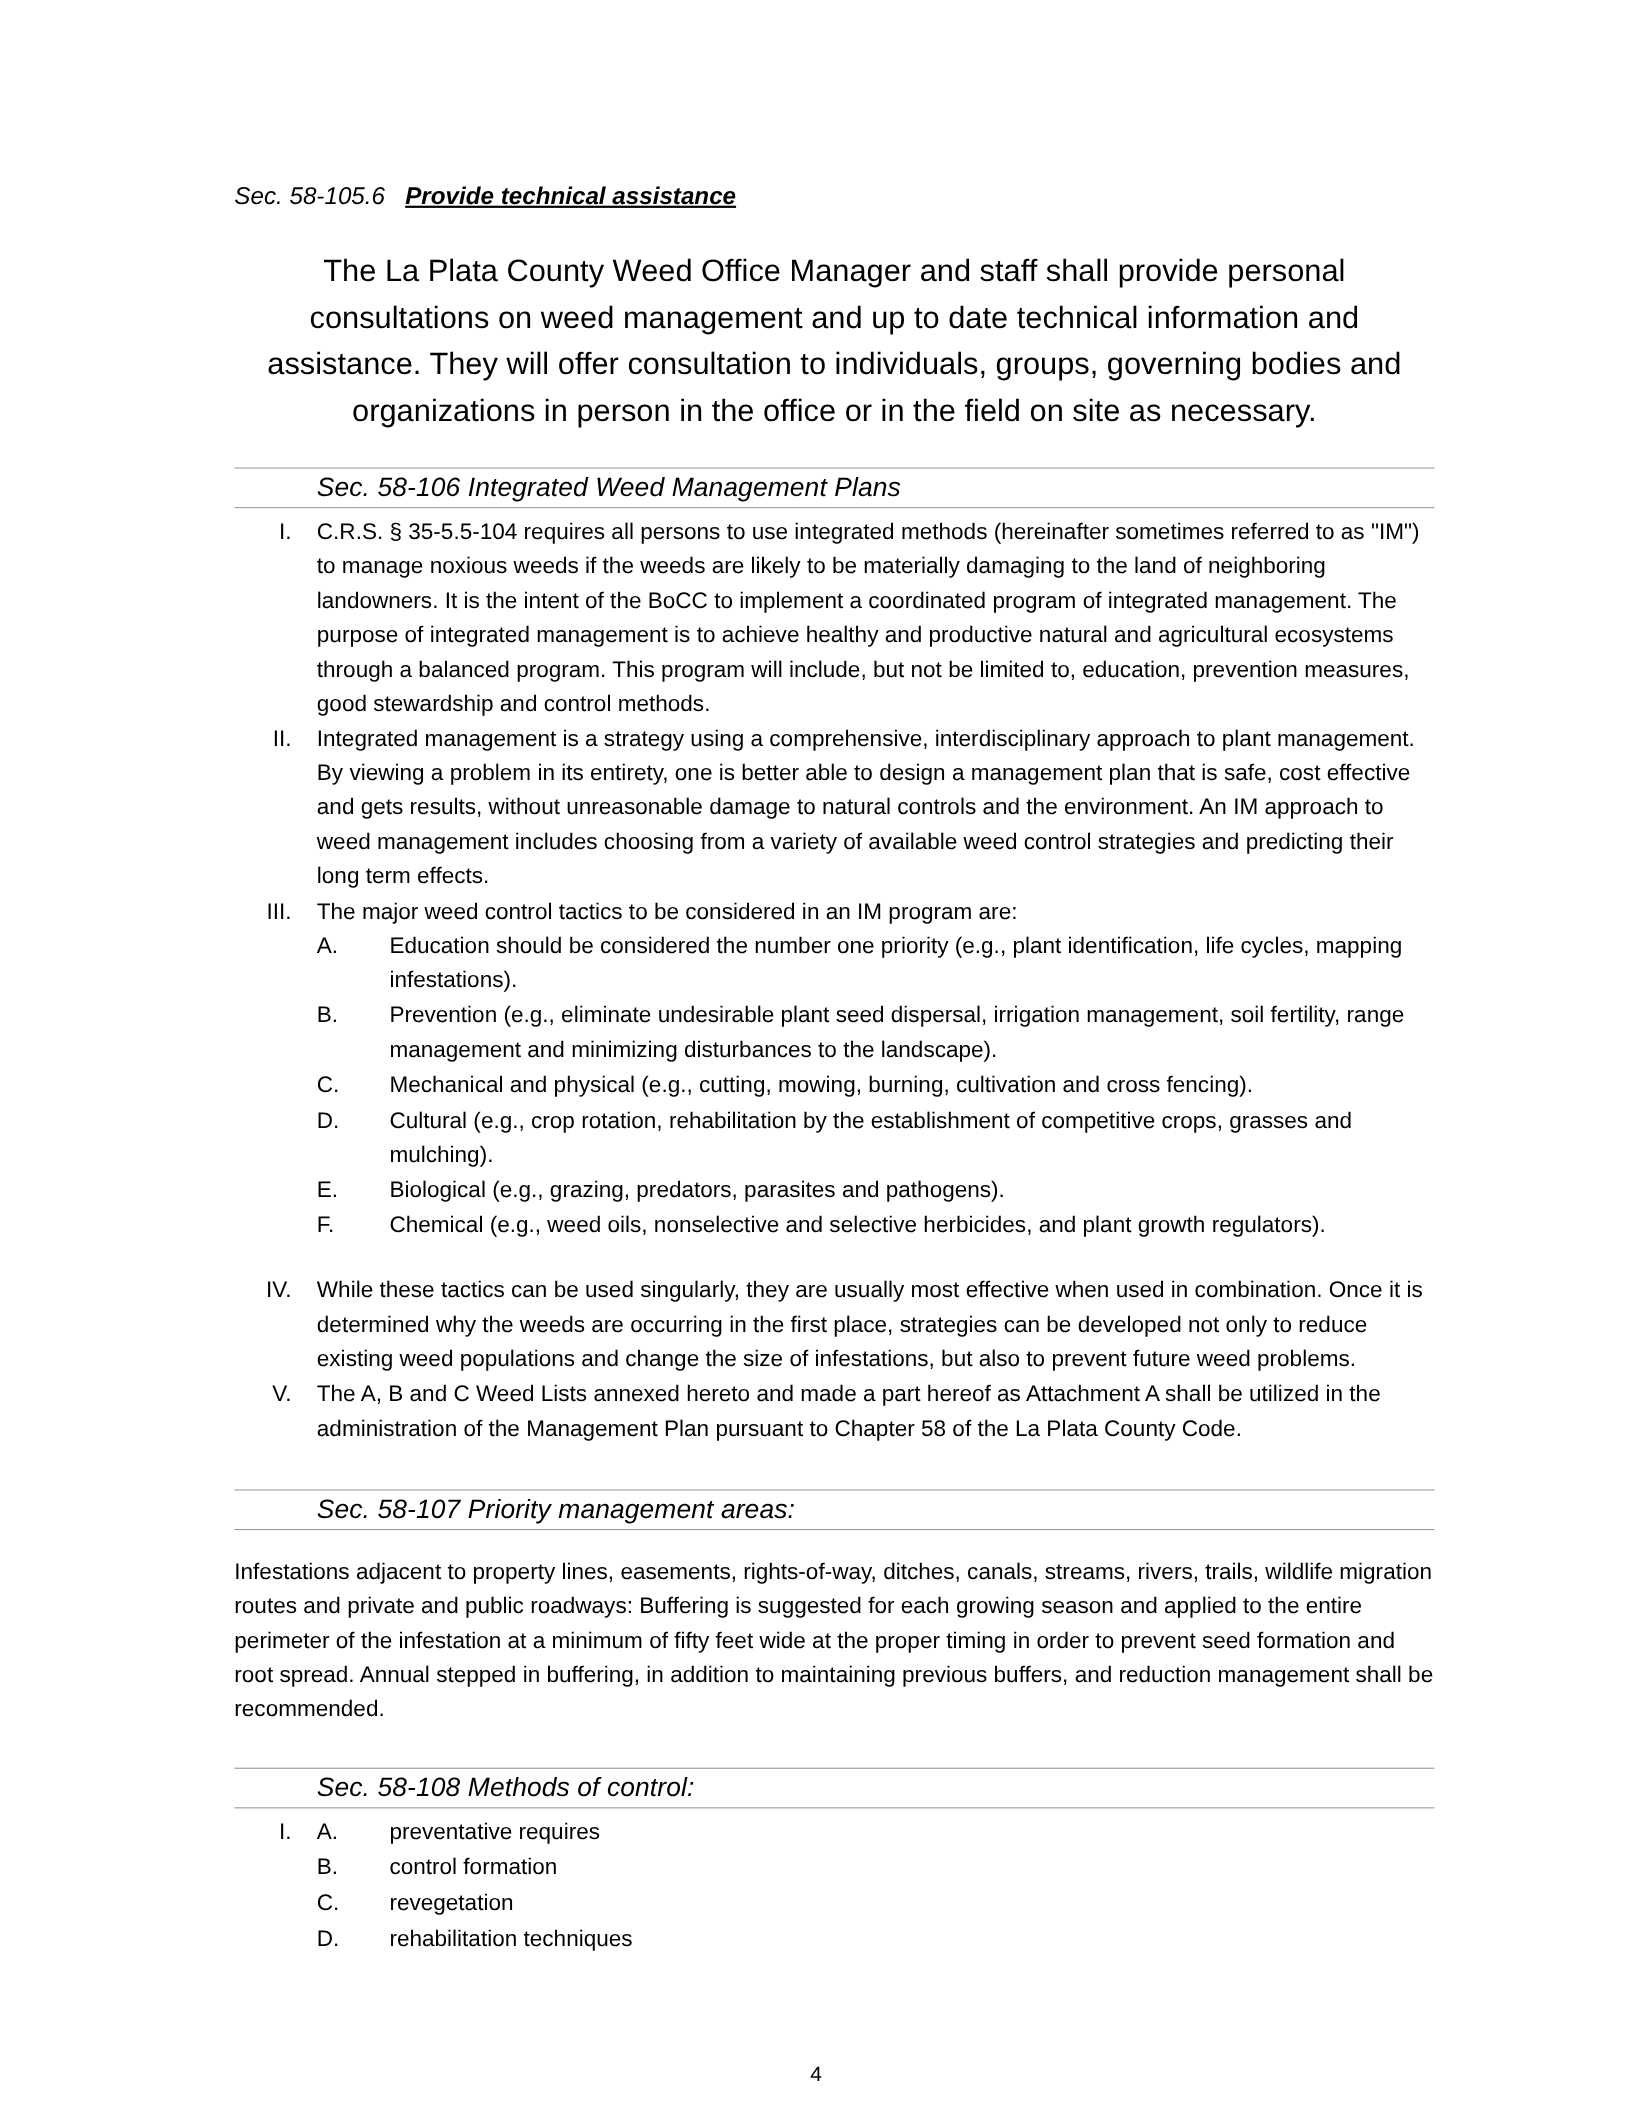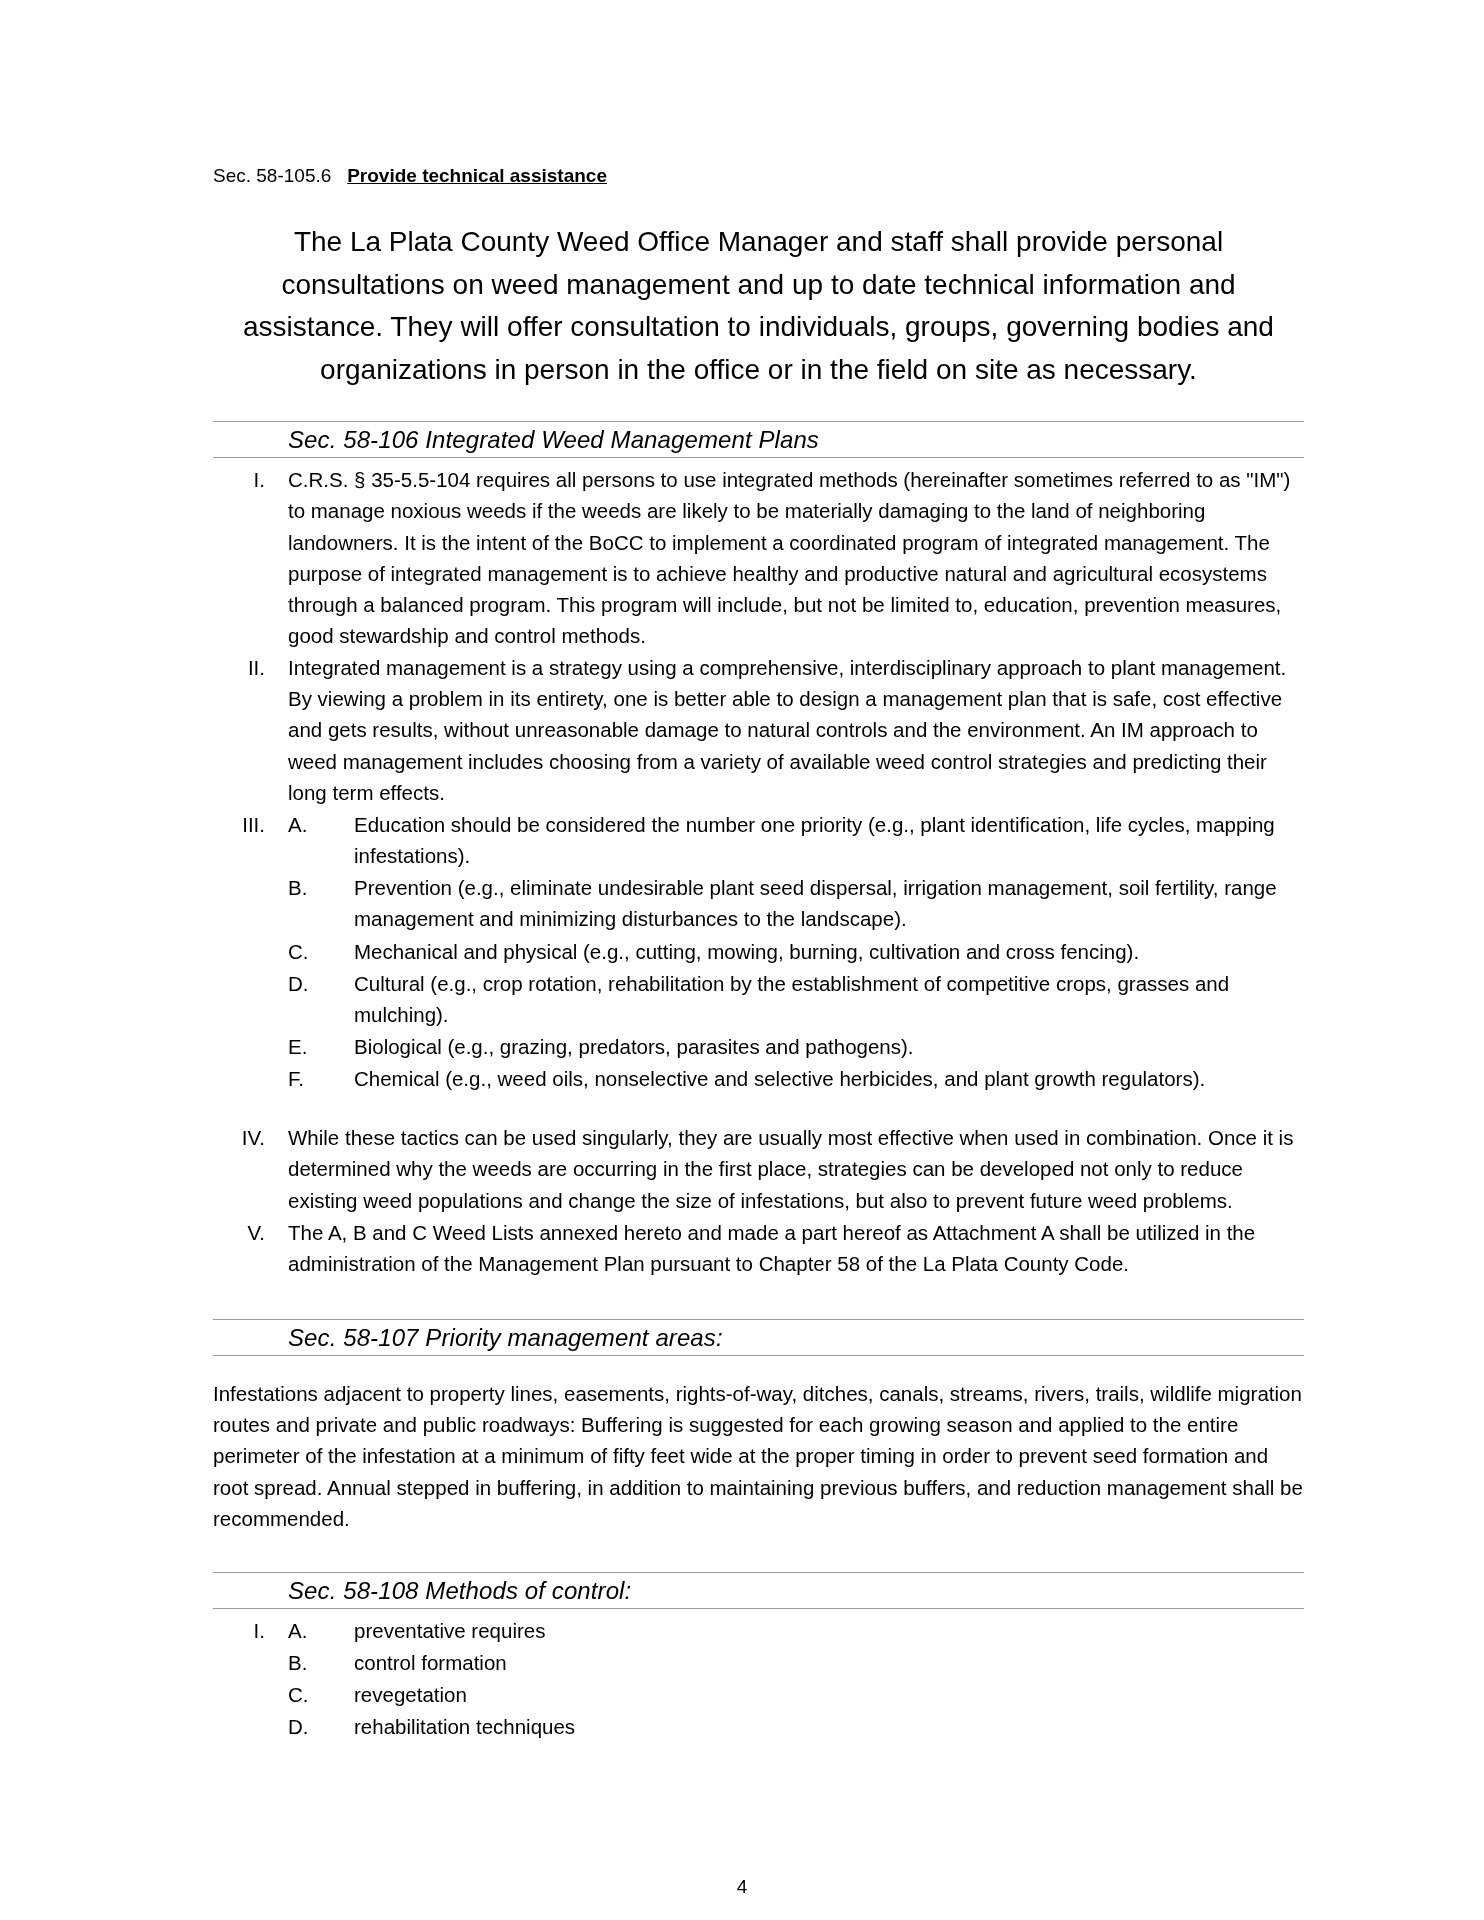--- a/index.html
+++ b/index.html
@@ -15,22 +15,23 @@
     position: relative;
   }
   .page {
     position: relative;
     width: 1484px;
     min-height: 1920px;
     box-sizing: border-box;
     padding: 165px 180px 40px 213px;
   }
   .sec-heading-line {
-    font-size: 19px;
+    font-size: 22px;
     margin-bottom: 34px;
+    font-style: italic;
   }
   .sec-heading-line .label {
     font-weight: normal;
   }
   .sec-heading-line .title {
     font-weight: bold;
     text-decoration: underline;
   }
   .para {
     font-size: 28px;
@@ -129,20 +130,21 @@
     <li>
       <span class="marker">I.</span>
       <span>C.R.S. § 35-5.5-104 requires all persons to use integrated methods (hereinafter sometimes referred to as "IM") to manage noxious weeds if the weeds are likely to be materially damaging to the land of neighboring landowners.  It is the intent of the BoCC to implement a coordinated program of integrated management. The purpose of integrated management is to achieve healthy and productive natural and agricultural ecosystems through a balanced program. This program will include, but not be limited to, education, prevention measures, good stewardship and control methods.</span>
     </li>
     <li>
       <span class="marker">II.</span>
       <span>Integrated management is a strategy using a comprehensive, interdisciplinary approach to plant management. By viewing a problem in its entirety, one is better able to design a management plan that is safe, cost effective and gets results, without unreasonable damage to natural controls and the environment. An IM approach to weed management includes choosing from a variety of available weed control strategies and predicting their long term effects.</span>
     </li>
     <li>
       <span class="marker">III.</span>
+      <span>The major weed control tactics to be considered in an IM program are:</span>
       <ol class="alpha">
         <li>
           <span class="marker">A.</span>
           <span>Education should be considered the number one priority (e.g., plant identification, life cycles, mapping infestations).</span>
         </li>
         <li>
           <span class="marker">B.</span>
           <span>Prevention (e.g., eliminate undesirable plant seed dispersal, irrigation management, soil fertility, range management and minimizing disturbances to the landscape).</span>
         </li>
         <li>

